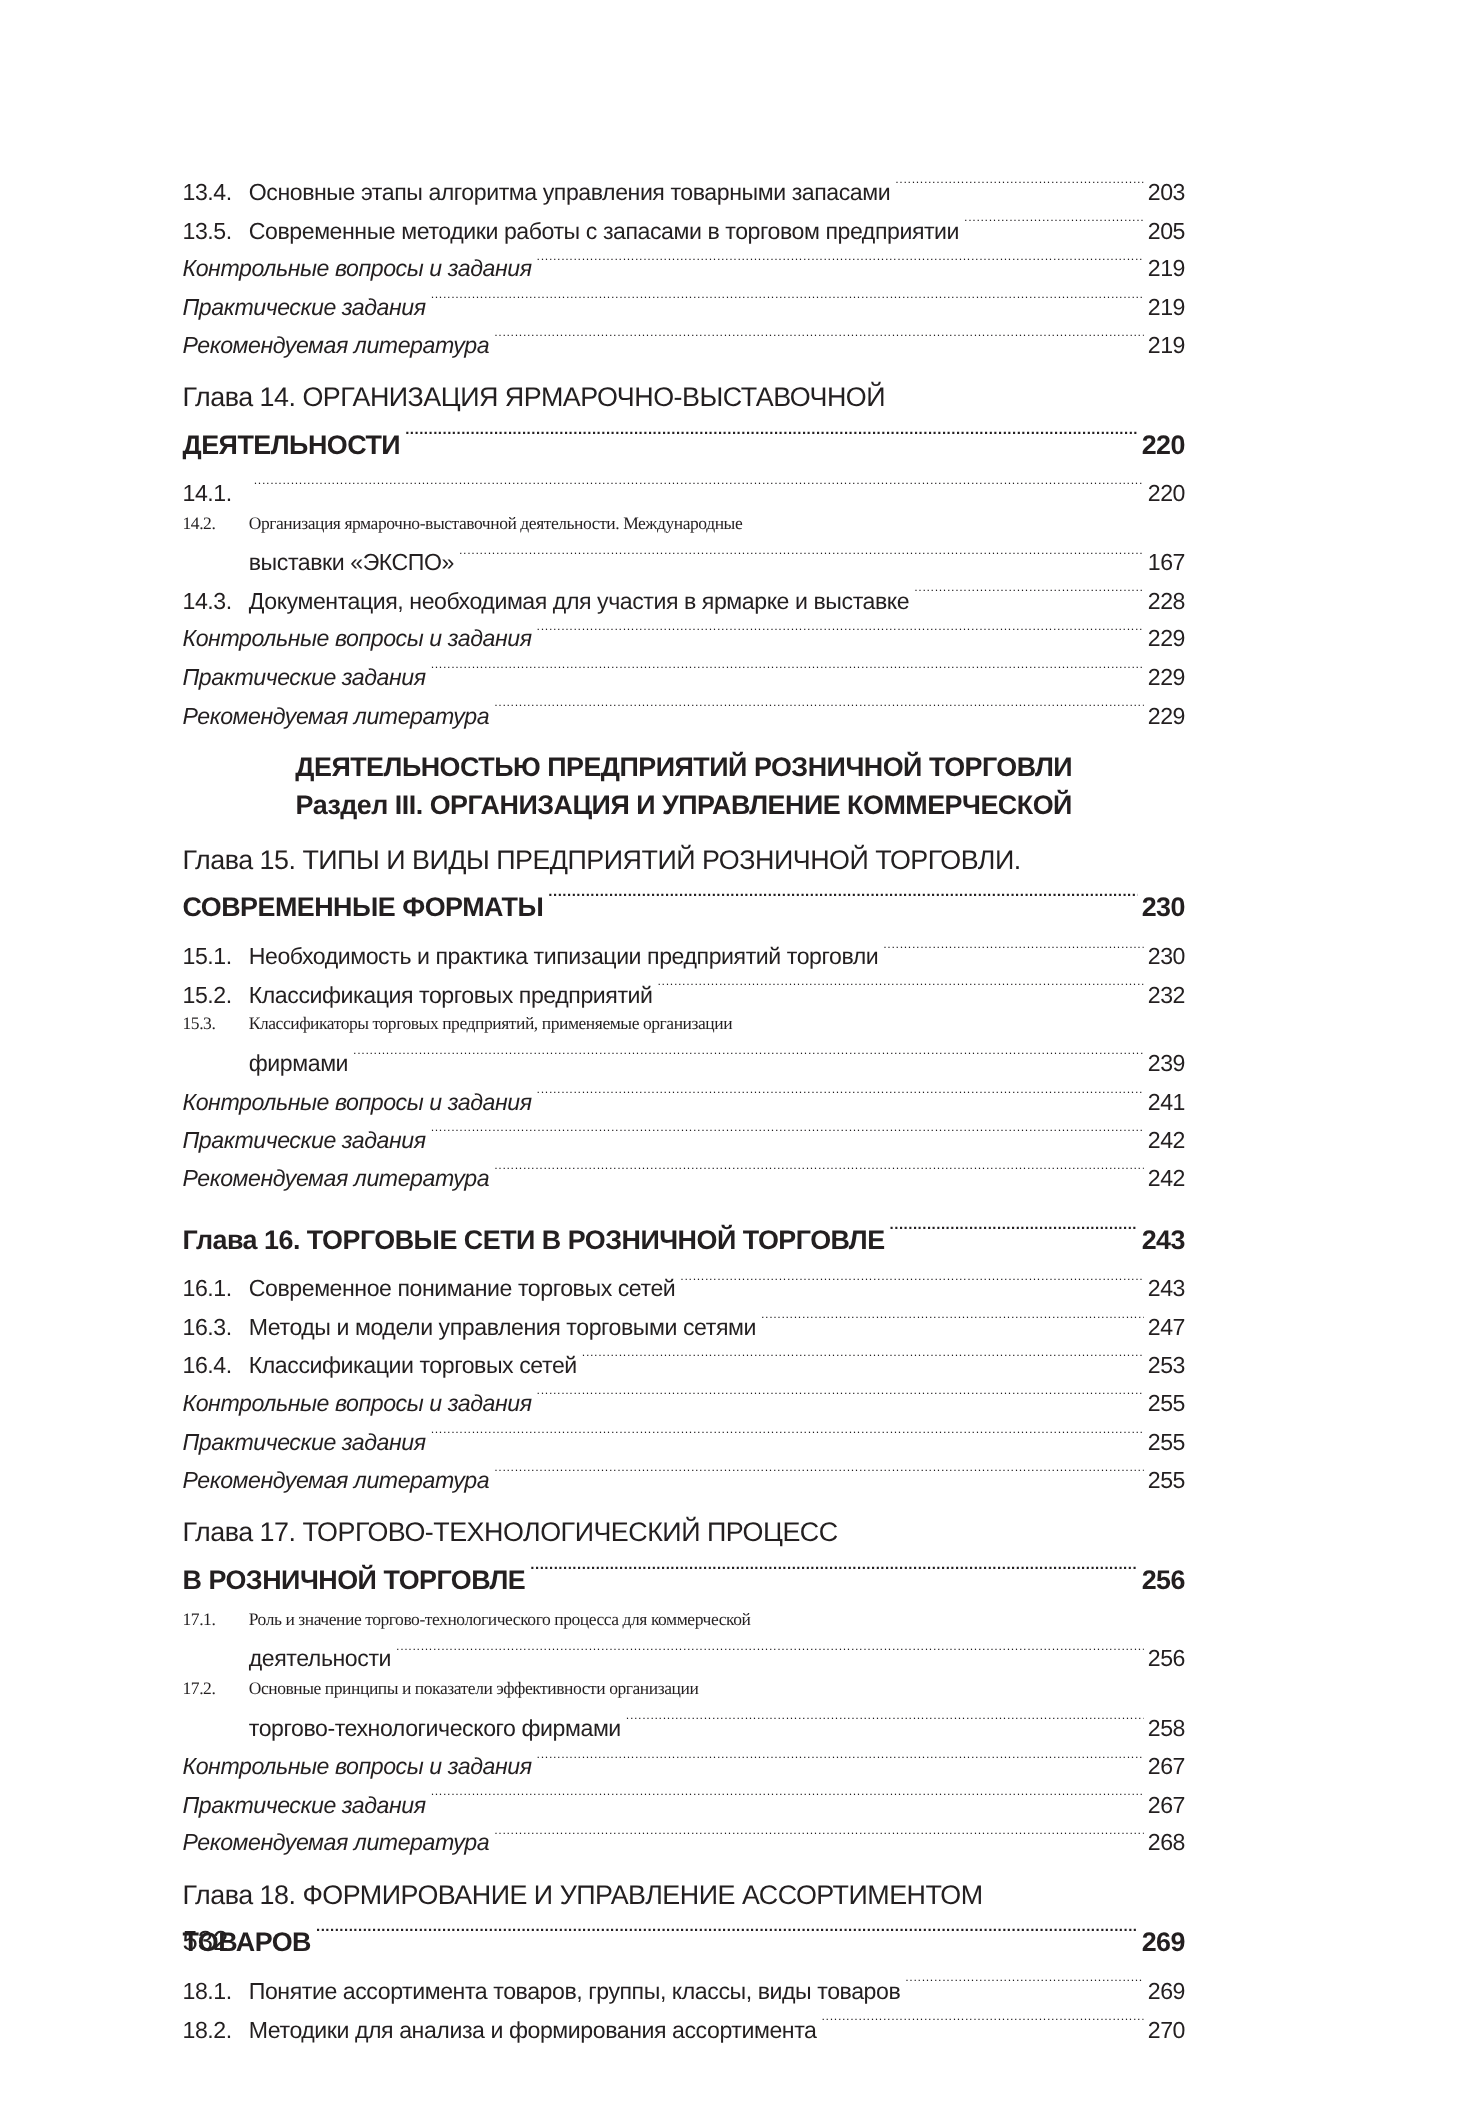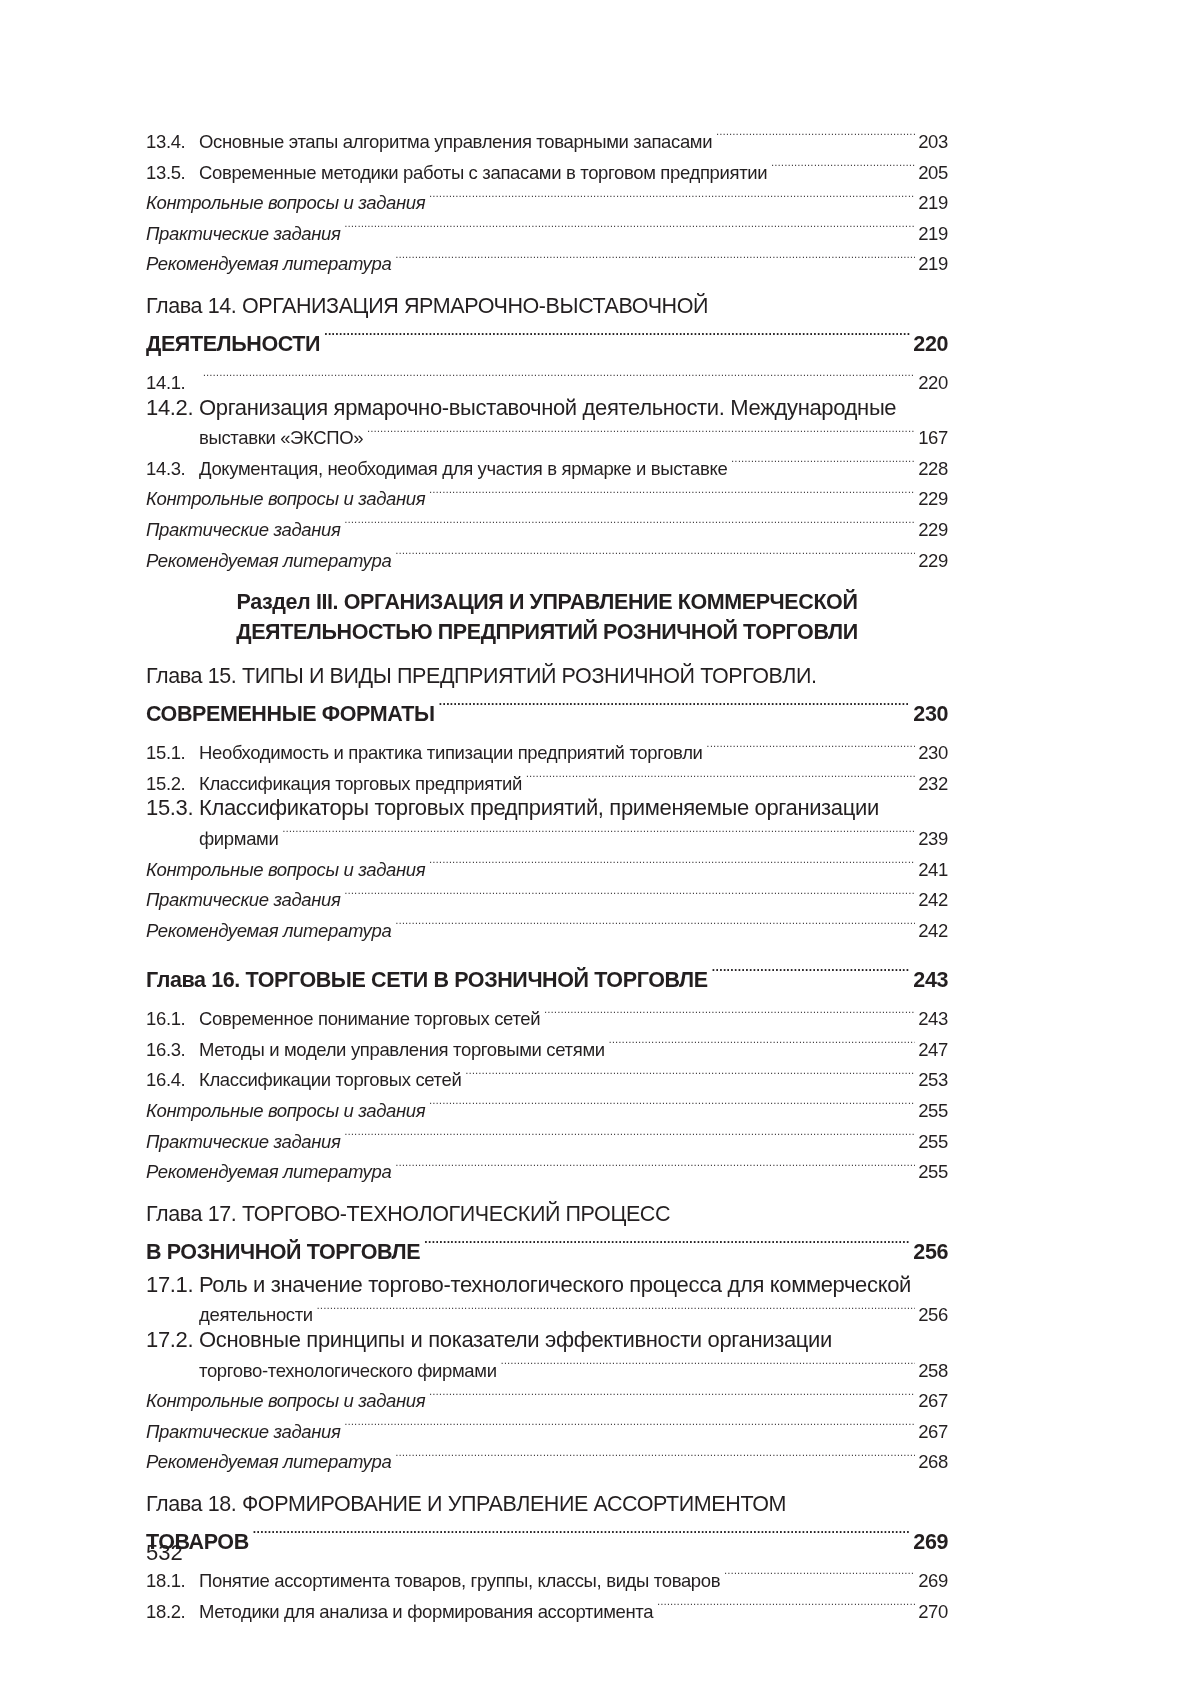--- a/index.html
+++ b/index.html
@@ -1,29 +1,29 @@
 <!DOCTYPE html>
 <html><head>
 <meta charset="utf-8">
 <style>
   html, body { margin:0; padding:0; background:#ffffff; }
   body { width:1181px; height:1693px; position:relative; overflow:hidden;
          font-family:"Liberation Sans", sans-serif; color:#231f20; }
-  .page { position:absolute; left:146px; top:124px; width:802px; }
+  .page { position:absolute; left:146px; top:136px; width:802px; }
   .row { display:flex; align-items:baseline; font-size:18.5px; line-height:24.6px;
          white-space:nowrap; letter-spacing:-0.35px; }
   .row .num { width:53px; flex:none; }
   .row .title { flex:none; }
   .row .dots { flex:1 1 auto; overflow:hidden; margin:0 3px 0 4px; height:24px; position:relative; }
   .row .dots::before { content:"................................................................................................................................................................................................................................................................................................................................................";
          position:absolute; left:0; bottom:3px; font-size:10px; letter-spacing:0.5px; color:#231f20; white-space:nowrap; }
   .row .page-no { flex:none; text-align:center; }
   .row.italic .title { font-style:italic; }
   .cont { padding-left:53px; }
-  .wrapline { font-size:22px; line-height:24.6px; letter-spacing:-0.35px; white-space:nowrap; }
+  .wrapline { font-size:14px; line-height:24.6px; letter-spacing:-0.35px; white-space:nowrap;font-family:Liberation Serif, serif; }
   .chapter { margin-top:14px; margin-bottom:6px; }
   .chapter .cline { font-weight:normal; font-size:21.5px; line-height:30px; letter-spacing:-0.4px; white-space:nowrap; }
   .chapter .row.bold { font-weight:bold; font-size:21.5px; line-height:30px; letter-spacing:-0.4px; }
   .chapter .row.bold .dots { height:30px; }
   .chapter .row.bold .dots::before { font-size:12px; bottom:5px; font-weight:bold; letter-spacing:0.4px; }
   .section { margin-top:14px; text-align:center; font-weight:bold; font-size:21.5px; line-height:30px; letter-spacing:-0.4px; }
   .folio { position:absolute; left:146px; top:1540px; font-size:22px; }
 </style>
 </head>
 <body>
@@ -92,22 +92,22 @@
       <span class="title">Практические задания</span>
       <span class="dots"></span>
       <span class="page-no">229</span>
     </div>
     <div class="row italic">
       <span class="title">Рекомендуемая литература</span>
       <span class="dots"></span>
       <span class="page-no">229</span>
     </div>
     <div class="section">
+      <div>ДЕЯТЕЛЬНОСТЬЮ ПРЕДПРИЯТИЙ РОЗНИЧНОЙ ТОРГОВЛИ</div>
       <div>Раздел III. ОРГАНИЗАЦИЯ И УПРАВЛЕНИЕ КОММЕРЧЕСКОЙ</div>
-      <div>ДЕЯТЕЛЬНОСТЬЮ ПРЕДПРИЯТИЙ РОЗНИЧНОЙ ТОРГОВЛИ</div>
     </div>
     <div class="chapter">
       <div class="cline">Глава 15. ТИПЫ И ВИДЫ ПРЕДПРИЯТИЙ РОЗНИЧНОЙ ТОРГОВЛИ.</div>
       <div class="row bold">
         <span class="title">СОВРЕМЕННЫЕ ФОРМАТЫ</span>
         <span class="dots"></span>
         <span class="page-no">230</span>
       </div>
     </div>
     <div class="row">

